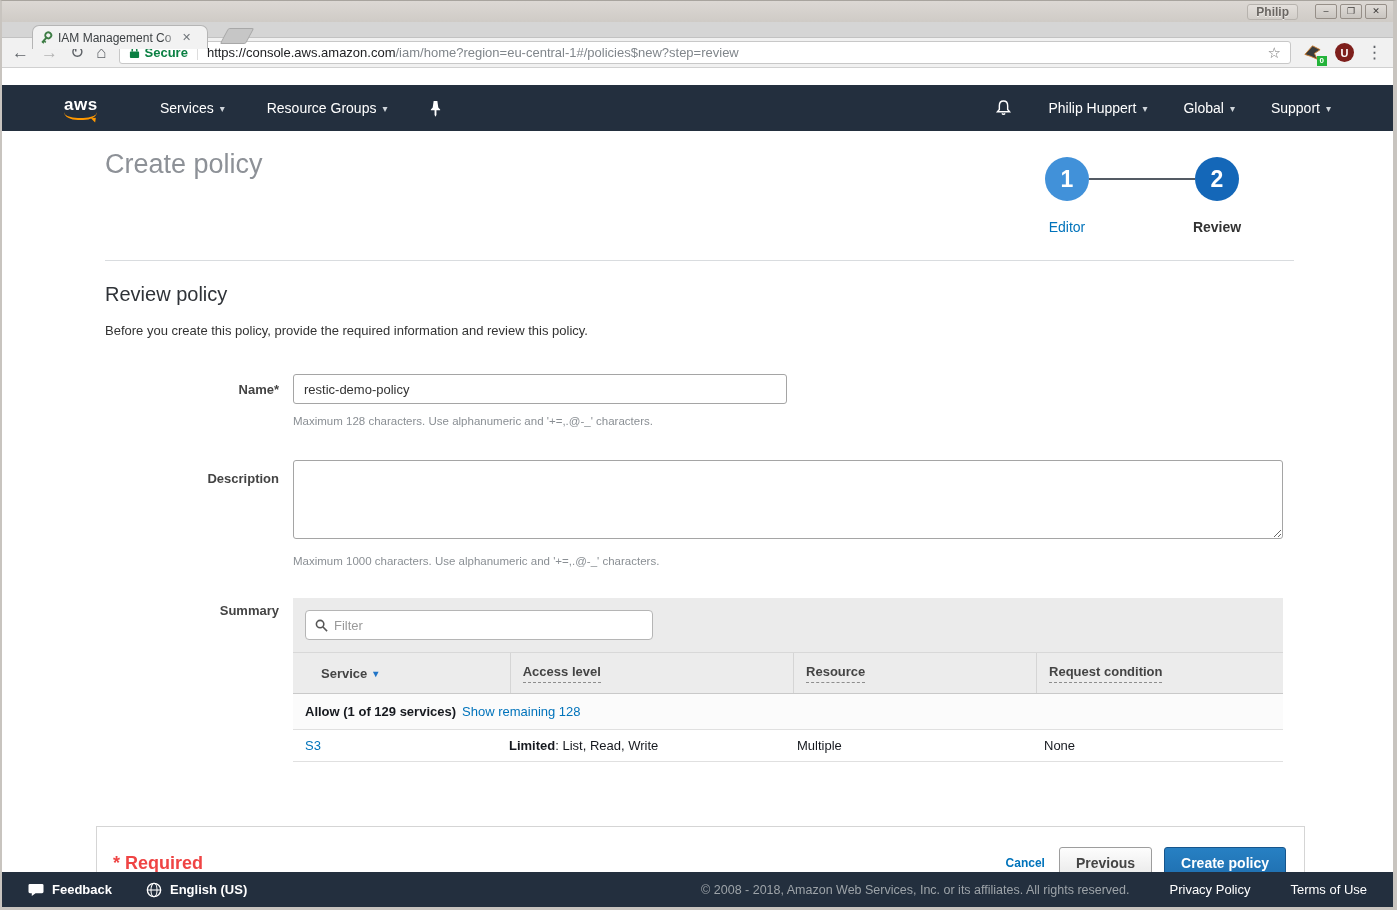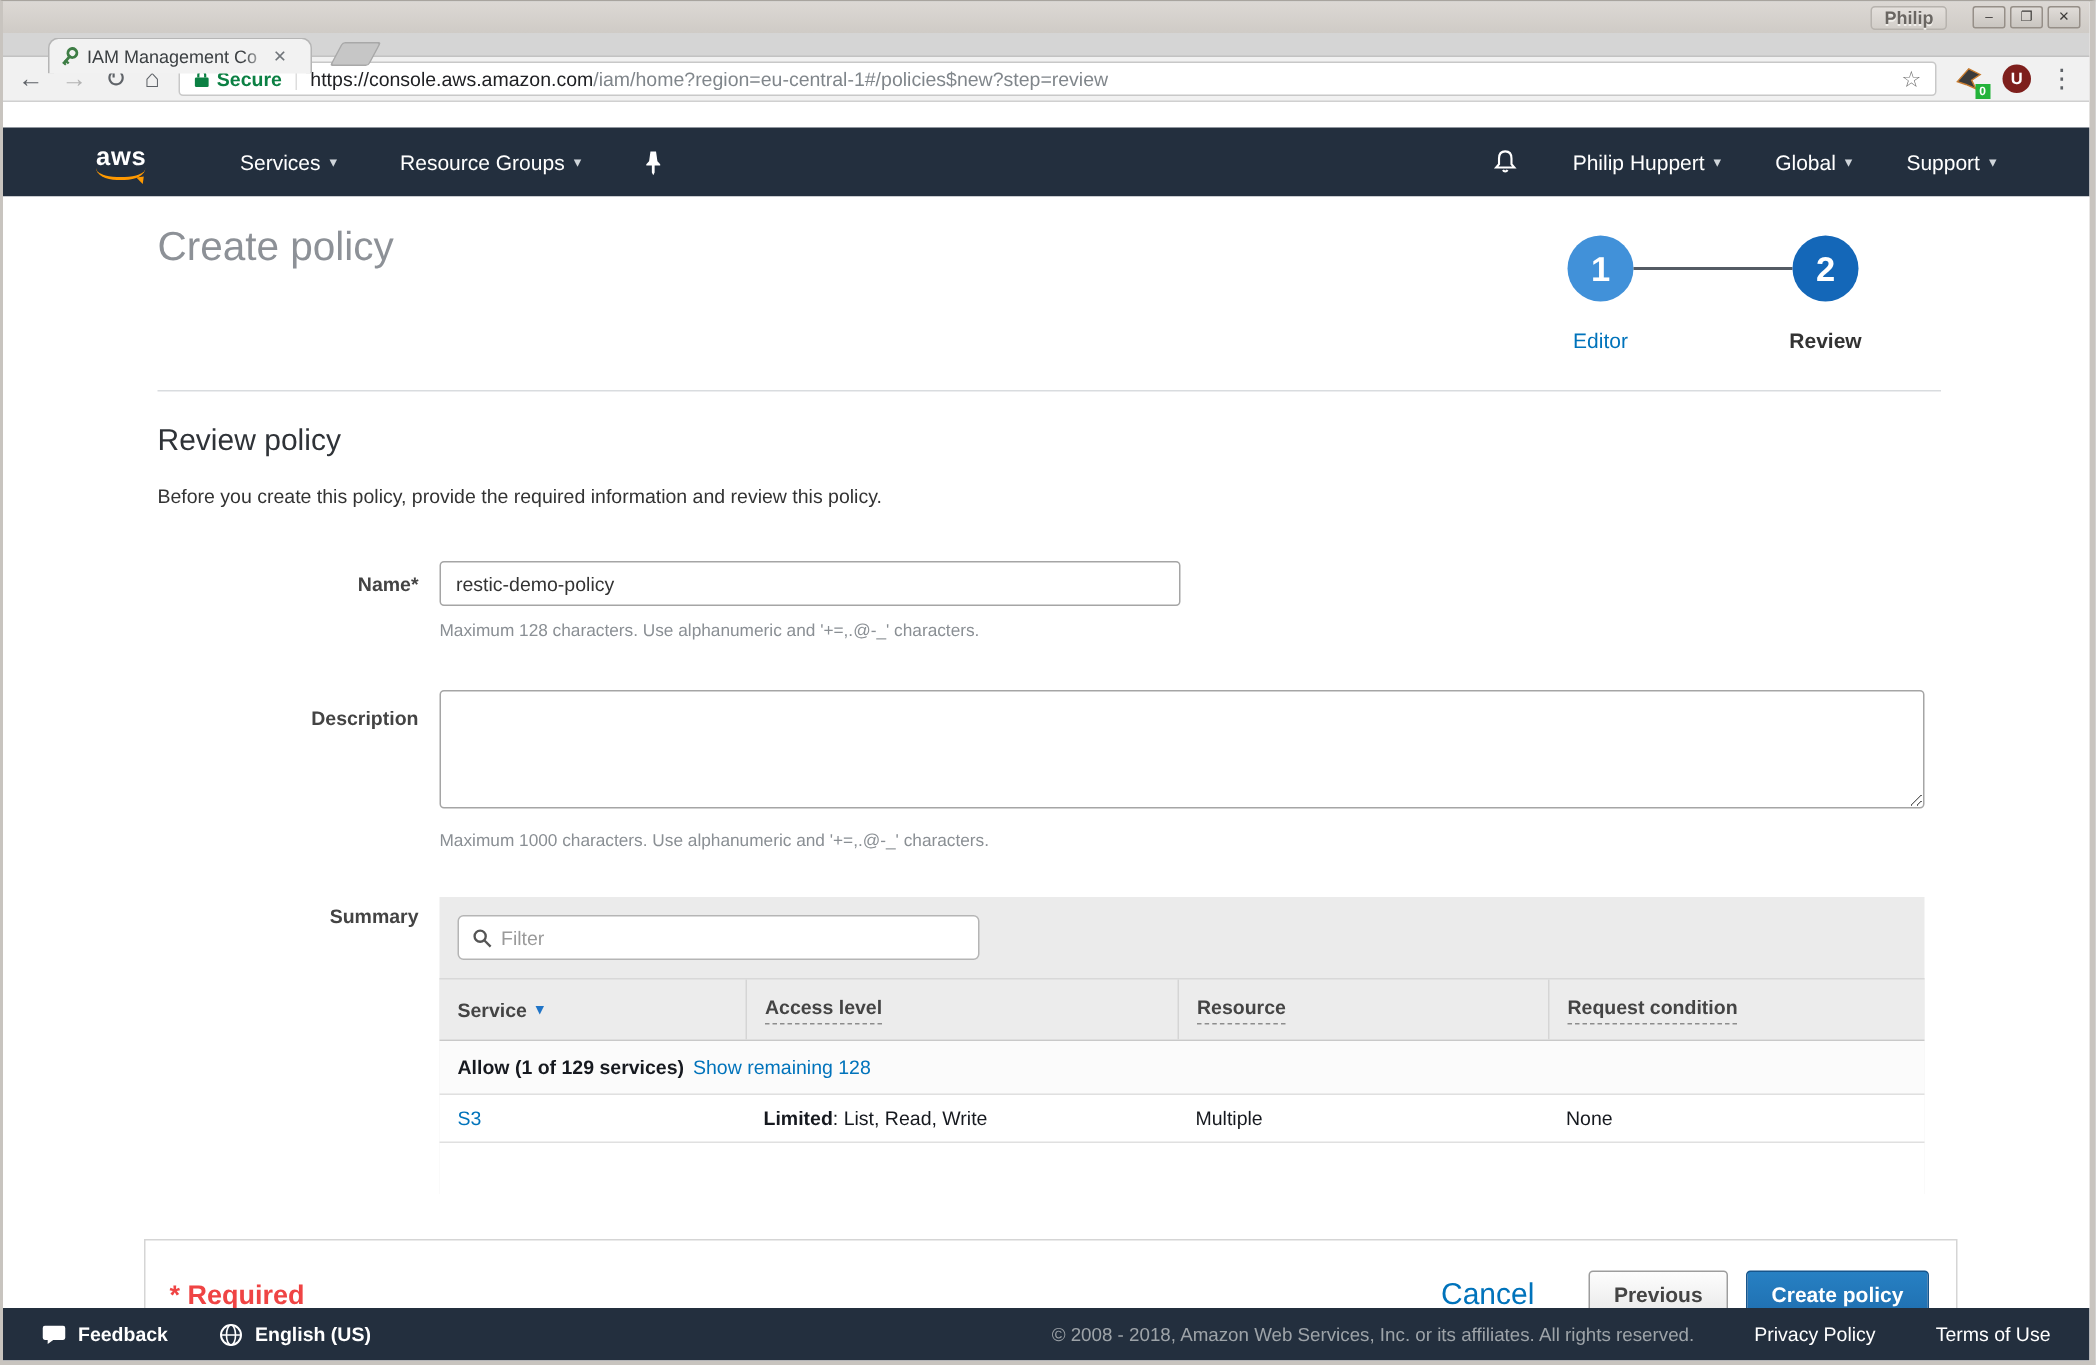--- a/index.html
+++ b/index.html
@@ -68,40 +68,40 @@
   .help-text { position:absolute; left:291px; font-size:11.5px; color:#8a8f94;}
   .desc-area { position:absolute; left:291px; top:329px; width:990px; height:79px; border:1px solid #a5a5a5; border-radius:3px; resize:both; font-family:"Liberation Sans",sans-serif; font-size:13px; padding:6px 10px;}
 
   
   .summary-panel { position:absolute; left:291px; top:467px; width:990px; background:#ebebeb; }
   .filter-row { padding:12px; }
   .filter-input { width:348px; height:30px; background:#fff; border:1px solid #b5b5b5; border-radius:4px; display:flex; align-items:center; padding:0 9px; gap:6px;}
   .filter-input input { border:none; outline:none; flex:1; font-size:13px; color:#333; font-family:"Liberation Sans",sans-serif; background:transparent;}
   .filter-input input::placeholder { color:#9a9a9a; }
   .sum-table { width:100%; }
-  .thead { display:flex; border-top:1px solid #d8d8d8; height:41px; align-items:center; background:#ececec;}
+  .thead { display:flex; border-top:1px solid #d8d8d8; height:41px; align-items:center; background:#ececec;padding-left:16px;}
   .th { font-weight:bold; color:#444; font-size:13px; padding-left:12px; height:100%; display:flex; align-items:center; gap:6px;}
   .th + .th { border-left:1px solid #d5d5d5; }
   .th-u { border-bottom:1px dashed #8d8d8d; padding-bottom:3px; }
   .c1 { width:204px; } .c2 { width:288px; } .c3 { width:247px; } .c4 { width:251px; }
   .group-row { background:#fbfbfb; border-top:1px solid #c9c9c9; height:36px; display:flex; align-items:center; padding-left:12px; }
   .group-bold { font-weight:bold; color:#16191f; }
   .link { color:#0073bb; text-decoration:none; cursor:pointer;}
   .group-row .link { margin-left:6px; }
   .data-row { background:#fff; border-top:1px solid #e0e0e0; border-bottom:1px solid #e0e0e0; height:33px; display:flex; align-items:center;}
   .td { padding-left:12px; font-size:13px; color:#16191f;}
   .td .bold { font-weight:bold; }
   .table-pad { height:34px; background:#fff; }
 
   
   .action-panel { position:absolute; left:94px; top:695px; width:1209px; height:110px; border:1px solid #d5d5d5; background:#fff;
     display:flex; align-items:flex-start; justify-content:space-between; padding:20px 18px 0 16px;}
   .required-note { font-weight:bold; color:#ef4444; font-size:18px; margin-top:6px;}
   .actions { display:flex; align-items:center; }
-  .cancel-link { color:#0073bb; font-weight:normal; font-size:20px; margin-right:36px; text-decoration:none; cursor:pointer;}
+  .cancel-link { color:#0073bb; font-weight:bold; font-size:12px; margin-right:14px; text-decoration:none; cursor:pointer;}
   .btn { border-radius:3px; font-size:14px; font-weight:bold; padding:7px 16px; cursor:pointer; font-family:"Liberation Sans",sans-serif;}
   .btn-default { background:linear-gradient(#fdfdfd,#e8e8e8); border:1px solid #9d9d9d; color:#444; margin-right:12px;}
   .btn-primary { background:linear-gradient(#2780c3,#1f6fb0); border:1px solid #16558c; color:#fff;}
 
   
   .footer { position:absolute; left:0; right:0; bottom:0; height:35px; background:#232f3e; display:flex; align-items:center; padding:0 26px; color:#fff; font-size:13px;}
   .foot-item { display:flex; align-items:center; gap:8px; font-weight:bold; margin-right:34px; cursor:pointer;}
   .foot-copy { margin-left:auto; color:#9da3a8; font-size:12.5px;}
   .foot-link { color:#fff; margin-left:40px; text-decoration:none; font-size:13px; cursor:pointer;}
   svg { display:block; }

